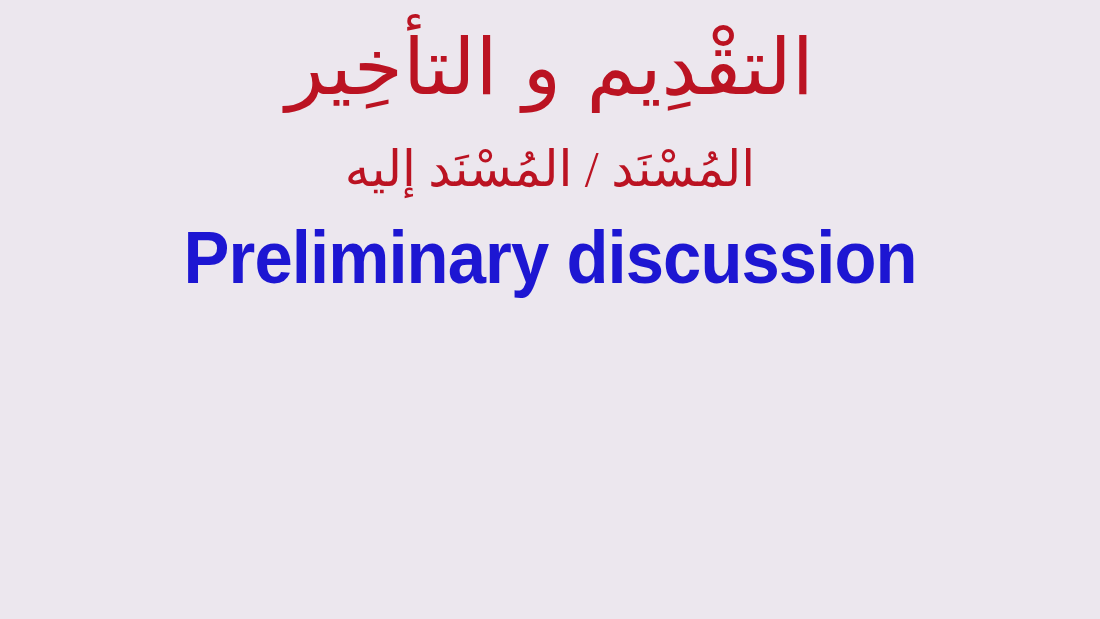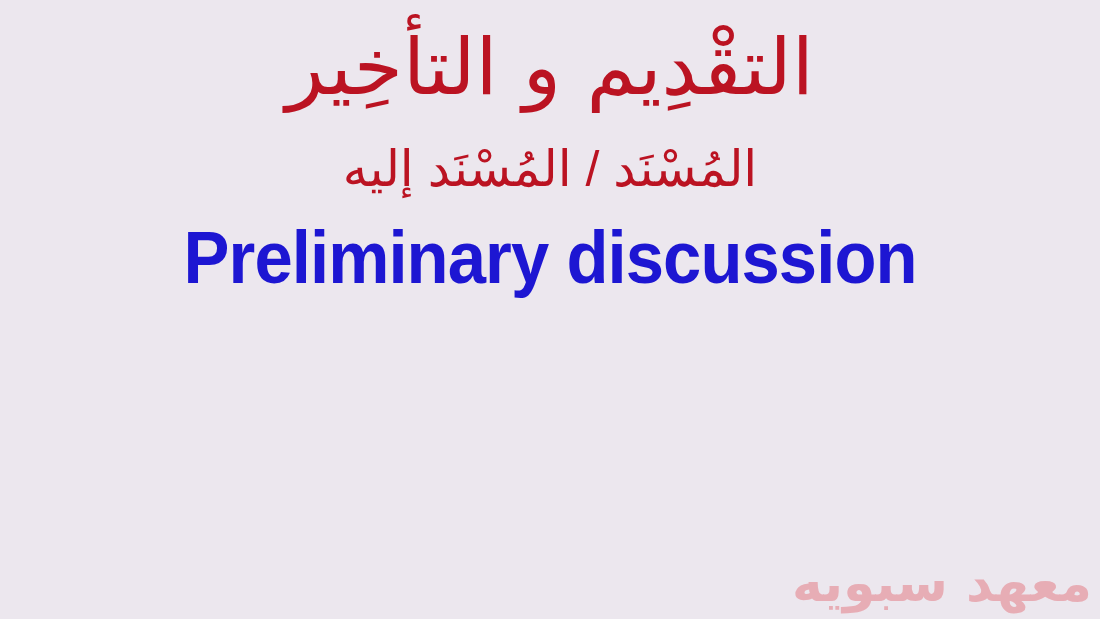--- a/index.html
+++ b/index.html
@@ -67,21 +67,21 @@
     letter-spacing: -0.5px;
   }
   .english-red .rl {
     display: block;
   }
 
   
   .arabic-sub {
     direction: rtl;
     unicode-bidi: isolate;
-    font-family: Liberation Sans, sans-serif;
+    font-family: Liberation Serif, serif;
     font-size: 50px;
     line-height: 1.42;
     font-weight: 400;
     color: #bb1322;
     white-space: nowrap;
     margin: 0;
     margin-top: 12px;
     text-align: center;
   }
 
@@ -128,15 +128,14 @@
 
     <div class="arabic-title">التقْدِيم و التأخِير</div>
 
 
     <div class="arabic-sub">المُسْنَد / المُسْنَد إليه</div>
 
     <div class="english-blue">Preliminary discussion</div>
 
   </div>
 
-  <div class="watermark">معهد سبويه</div>
 
 </div>
 
 </body></html>

